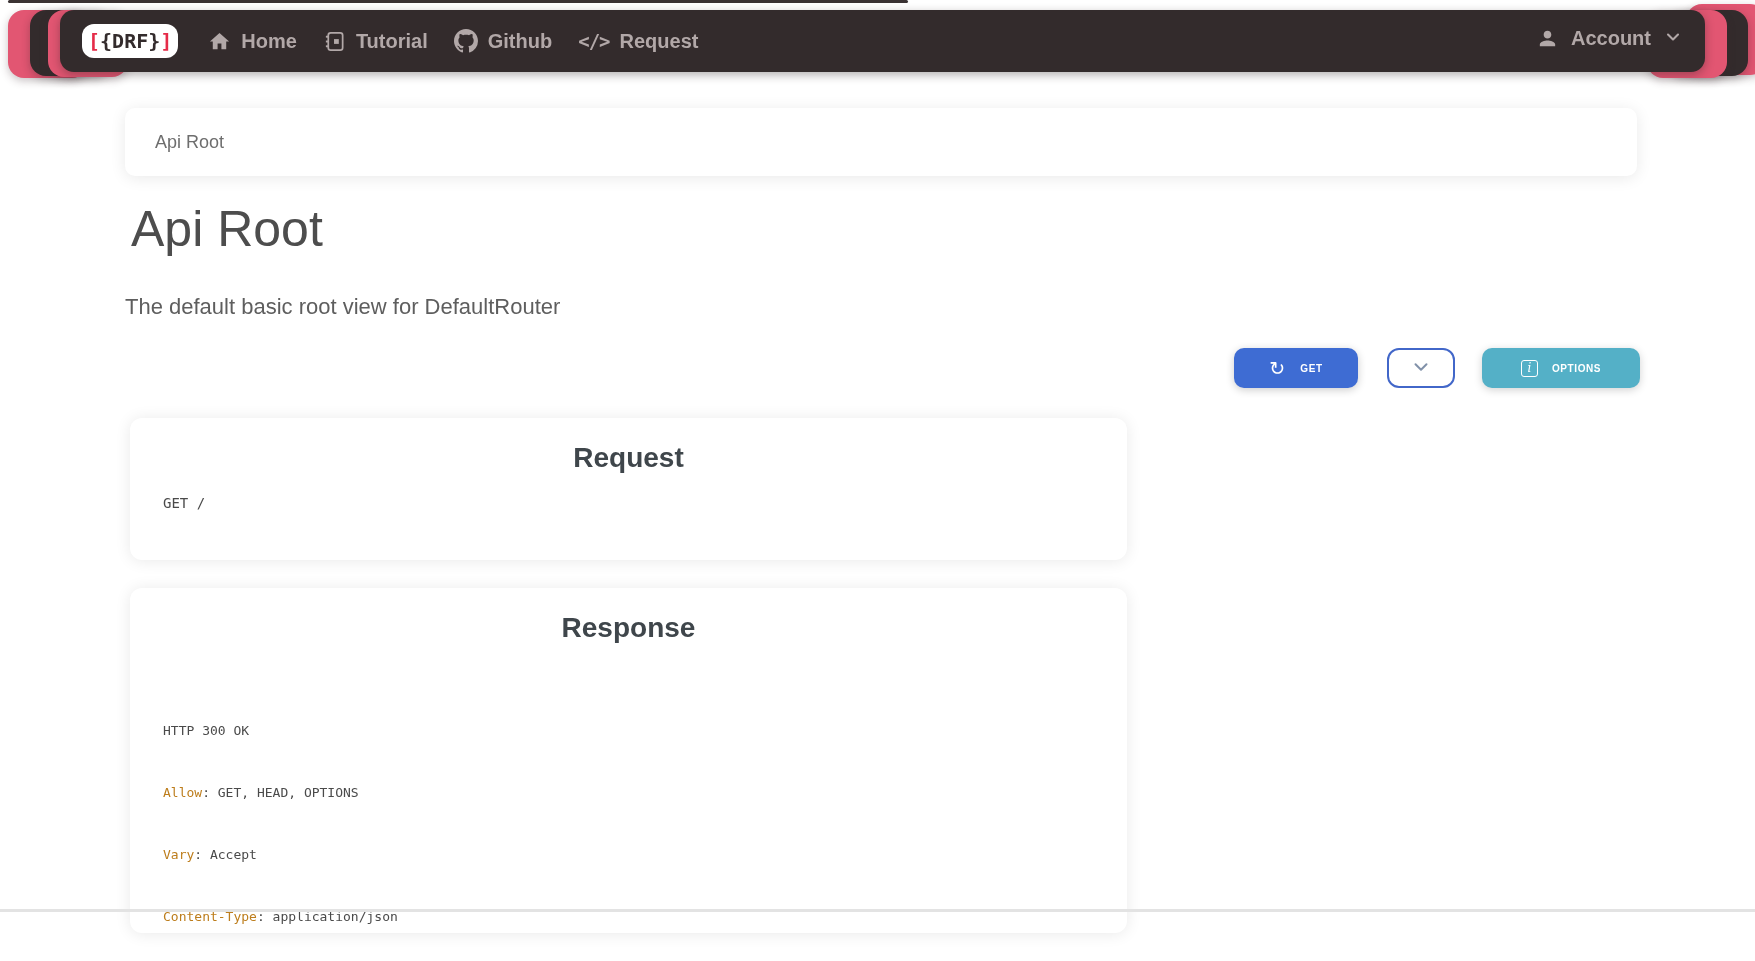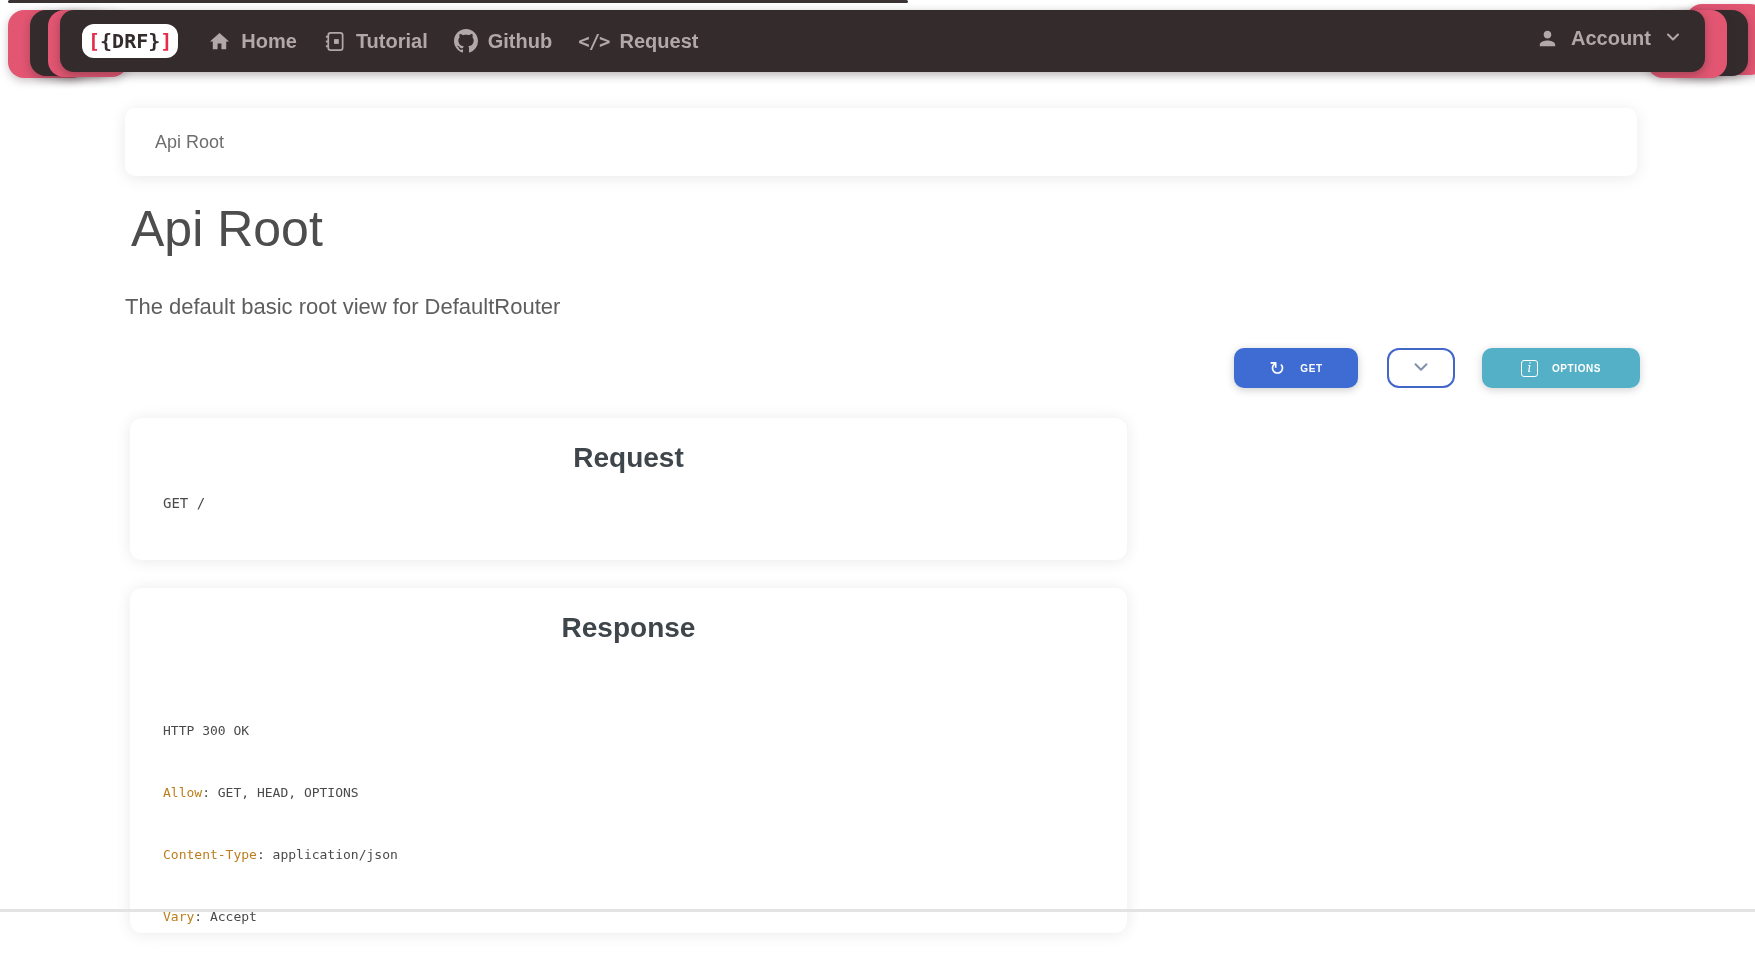--- a/index.html
+++ b/index.html
@@ -179,21 +179,21 @@
   <section class="card request-card">
     <h2>Request</h2>
     <div class="code">GET /</div>
   </section>
 
   <section class="card response-card">
     <h2>Response</h2>
     <div class="code code-block">
       <div>HTTP 300 OK</div>
       <div><span class="hk">Allow</span><span>: GET, HEAD, OPTIONS</span></div>
+      <div><span class="hk">Vary</span><span>: Accept</span></div>
       <div><span class="hk">Content-Type</span><span>: application/json</span></div>
-      <div><span class="hk">Vary</span><span>: Accept</span></div>
       
     </div>
   </section>
 
   <div class="page-hr"></div>
 
 </div>
 
 </body></html>

